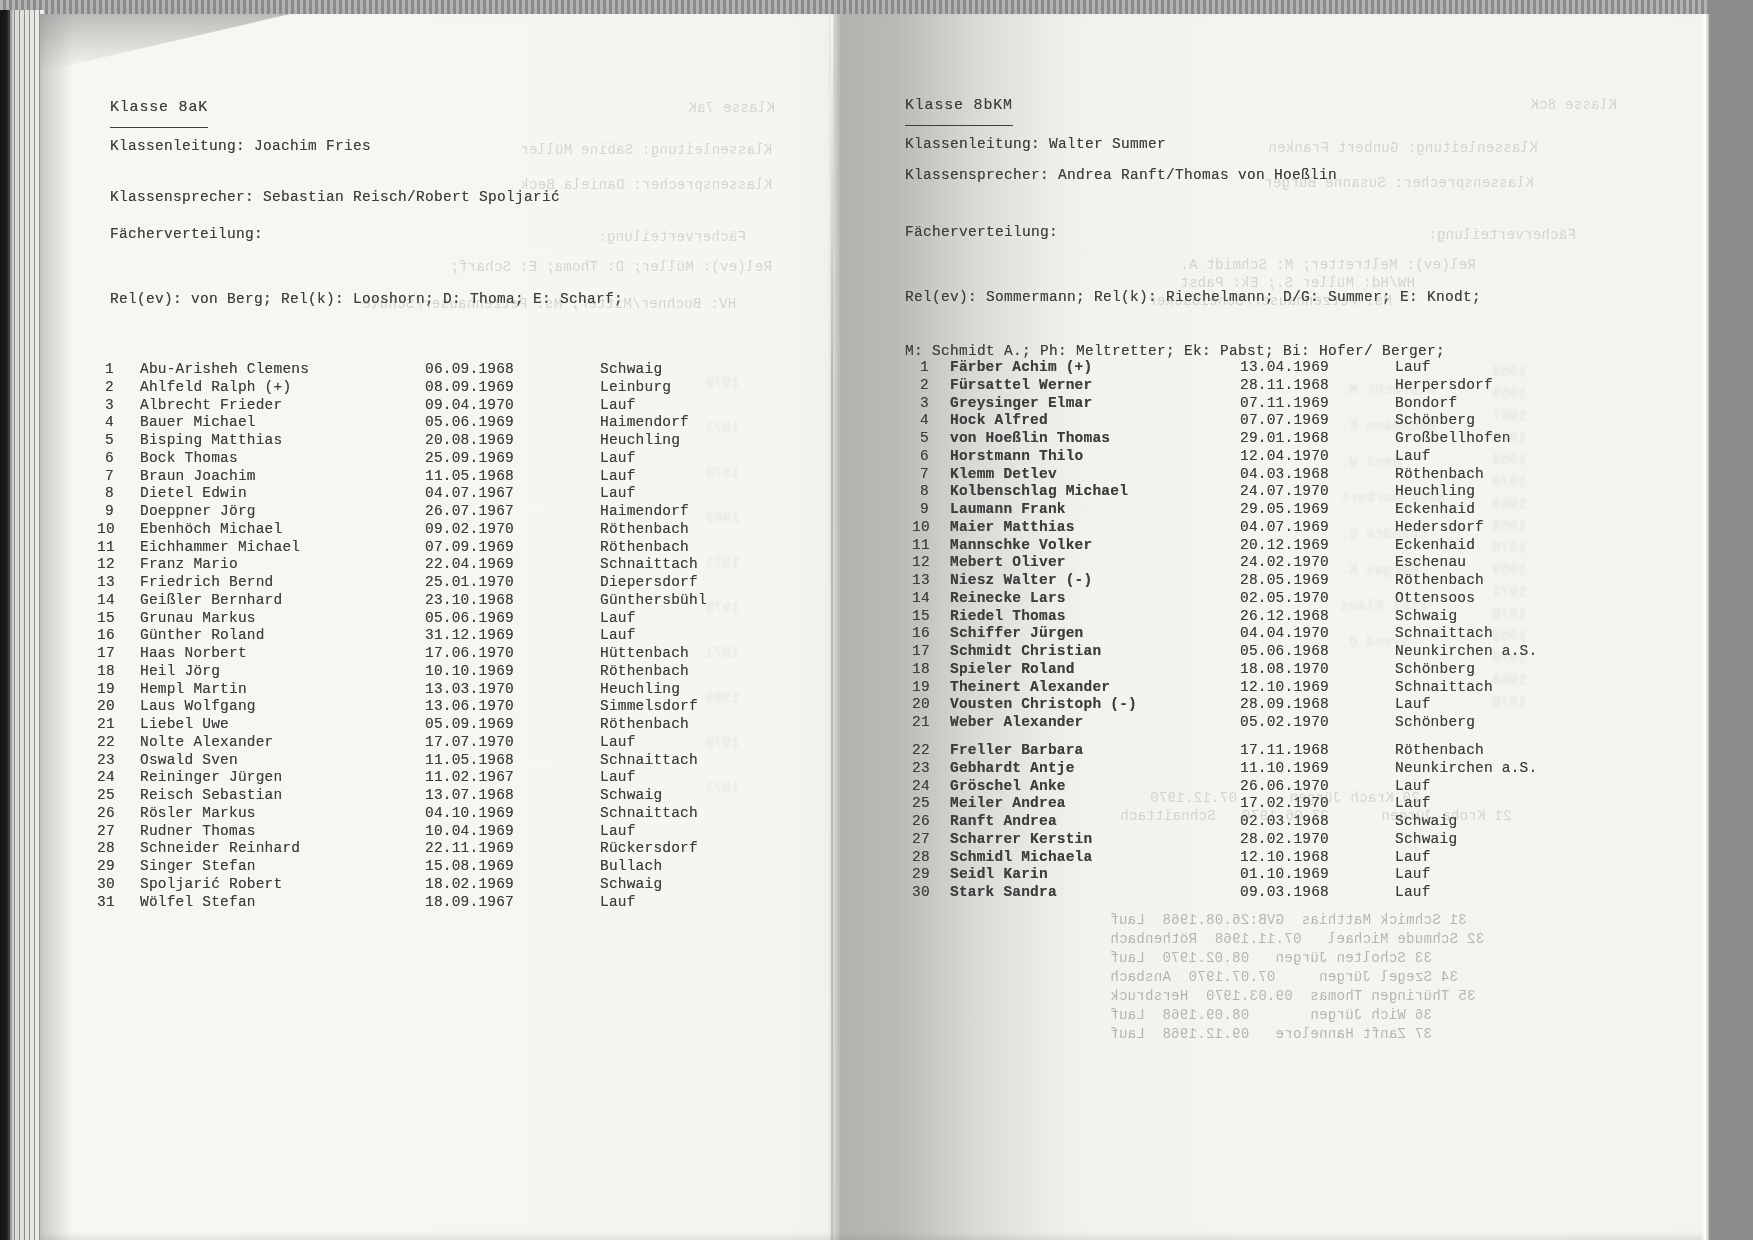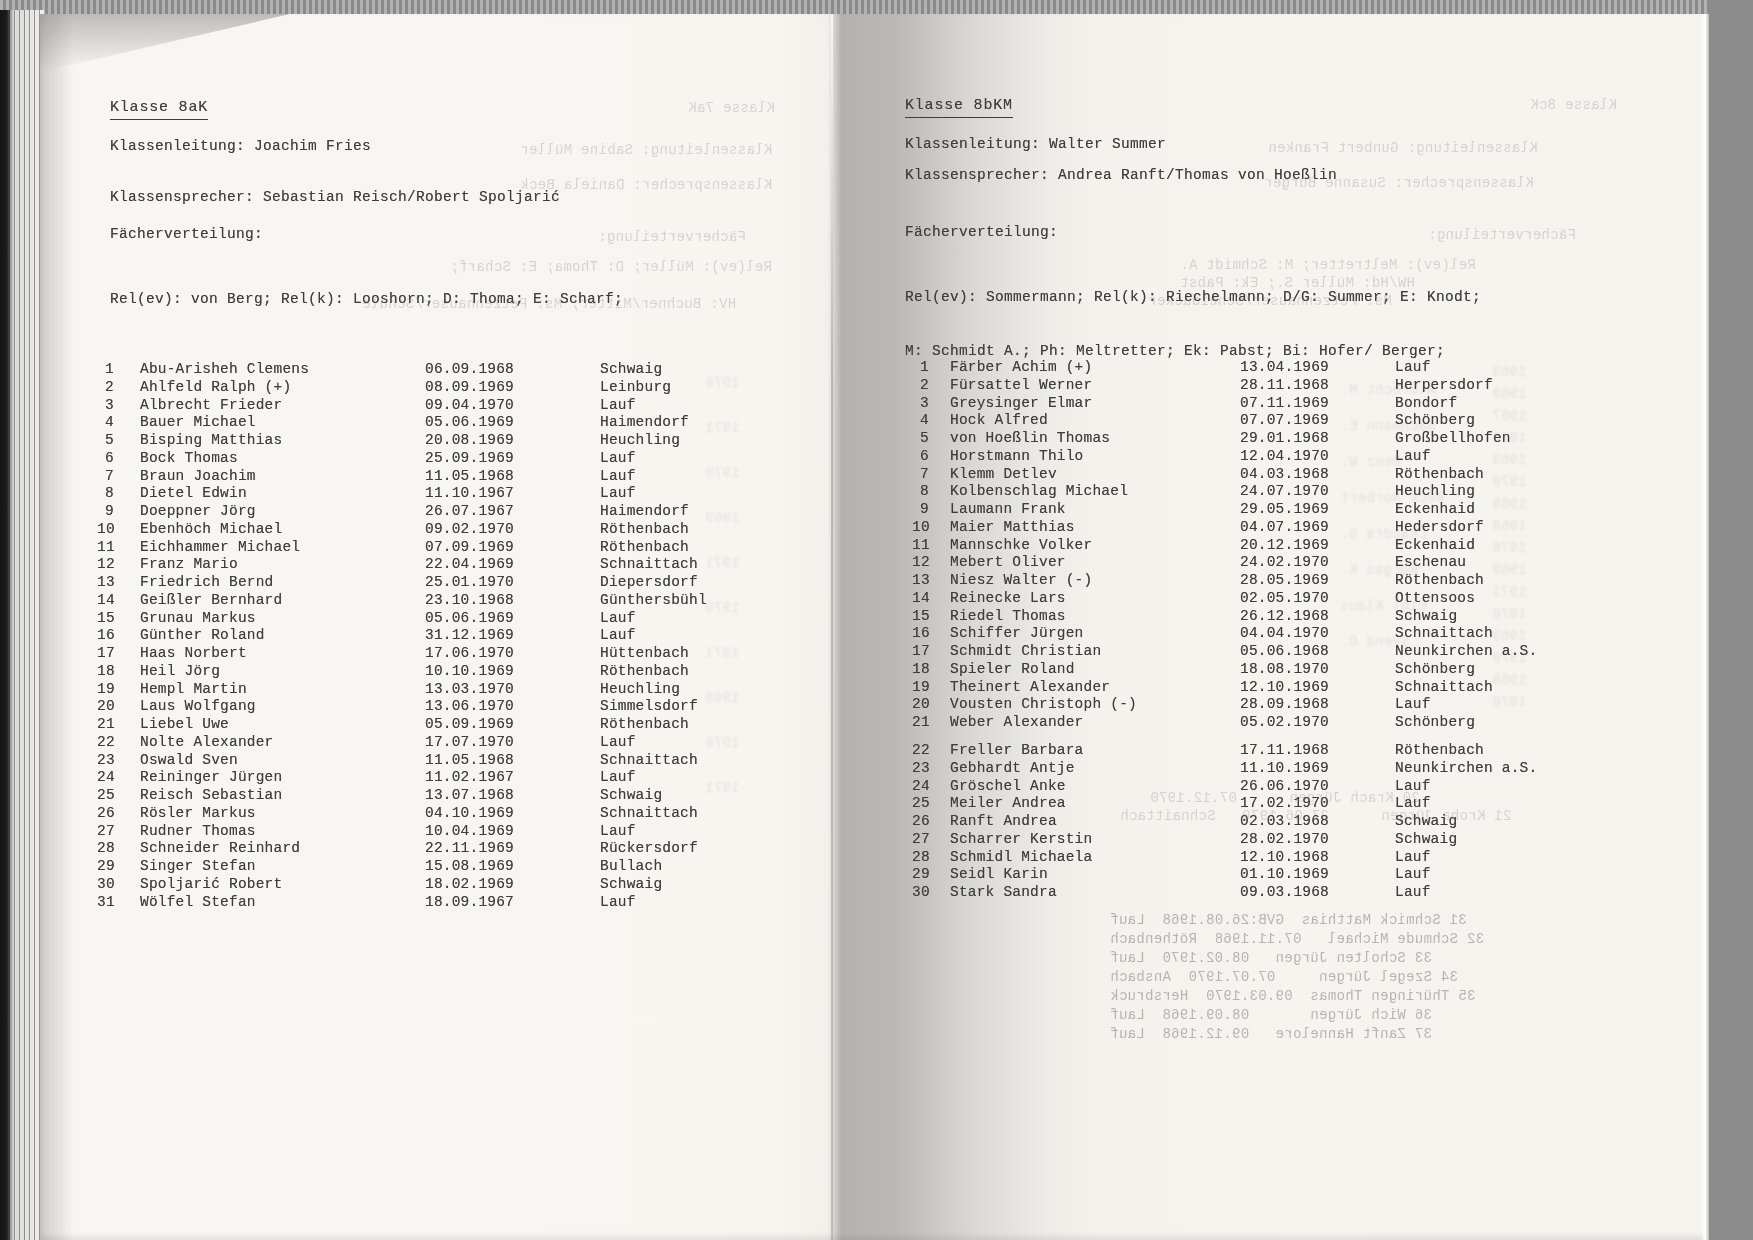--- a/index.html
+++ b/index.html
@@ -26,35 +26,35 @@
     background:linear-gradient(to bottom,rgba(120,120,120,.45),rgba(120,120,120,0));
     clip-path:polygon(0 0,100% 0,0 100%);}
   
   .gutter{position:absolute;left:828px;top:14px;bottom:0;width:265px;
     background:linear-gradient(90deg,rgba(70,70,70,0) 0%,rgba(70,70,70,.36) 5%,rgba(75,75,75,.33) 26%,rgba(100,100,100,.17) 55%,rgba(120,120,120,.05) 82%,rgba(120,120,120,0) 100%);}
   .page-split{position:absolute;left:831px;top:14px;bottom:0;width:2px;
     background:linear-gradient(180deg,rgba(255,255,255,.8),rgba(150,150,150,.55) 30%,rgba(150,150,150,.45));}
   
   .tw{position:absolute;color:#3d3d3d;font-size:14.5px;line-height:17.7px;
       letter-spacing:.3px;white-space:pre;text-shadow:0 0 .5px rgba(61,61,61,.55);}
-  .title{font-size:15px;letter-spacing:.8px;border-bottom:1.5px solid #3d3d3d;padding-bottom:2px;}
+  .title{font-size:15px;letter-spacing:.8px;border-bottom:1.5px solid #3d3d3d;padding-bottom:10px;}
   .t-l1{left:110px;top:99px}.t-l2{left:110px;top:138px}.t-l3{left:110px;top:189px}
   .t-l4{left:110px;top:226px}.t-l5{left:110px;top:256px}
   .t-r1{left:905px;top:97px}.t-r2{left:905px;top:136px}.t-r3{left:905px;top:167px}
   .t-r4{left:905px;top:224px}.t-r5{left:905px;top:254px}
   .slist{position:absolute;color:#3d3d3d;font-size:14.5px;text-shadow:0 0 .5px rgba(61,61,61,.55);letter-spacing:.2px;}
   .list-left{left:97px;top:361px;}
   .list-boys{left:912px;top:359px;}
   .list-girls{left:912px;top:742px;}
   .srow{display:grid;height:17.75px;align-items:start;white-space:pre;}
   .list-left .srow{grid-template-columns:17px 311px 175px auto;}
   .list-boys .srow,.list-girls .srow{grid-template-columns:17px 311px 155px auto;}
   .c-nr{text-align:right;}
   .list-left .c-name{padding-left:26px;}
-  .list-boys .c-name,.list-girls .c-name{padding-left:21px;}
+  .list-boys .c-name,.list-girls .c-name{padding-left:21px;font-weight:bold;}
   
   .ghost{position:absolute;transform:scaleX(-1);color:#5f5f5f;opacity:.22;
     filter:blur(.7px);font-size:14px;white-space:pre;letter-spacing:.3px;}
   .ghost.faint{opacity:.13;filter:blur(.9px);}
   .ghost.strong{opacity:.40;filter:blur(.5px);color:#555;}
 </style>
 </head>
 <body>
 
 <div class="scan">
@@ -75,21 +75,21 @@
     <div>Rel(ev): von Berg; Rel(k): Looshorn; D: Thoma; E: Scharf;</div>
   </div>
   <div class="slist list-left">
       <div class="srow"><span class="c-nr">1</span><span class="c-name">Abu-Arisheh Clemens</span><span class="c-born">06.09.1968</span><span class="c-place">Schwaig</span></div>
       <div class="srow"><span class="c-nr">2</span><span class="c-name">Ahlfeld Ralph (+)</span><span class="c-born">08.09.1969</span><span class="c-place">Leinburg</span></div>
       <div class="srow"><span class="c-nr">3</span><span class="c-name">Albrecht Frieder</span><span class="c-born">09.04.1970</span><span class="c-place">Lauf</span></div>
       <div class="srow"><span class="c-nr">4</span><span class="c-name">Bauer Michael</span><span class="c-born">05.06.1969</span><span class="c-place">Haimendorf</span></div>
       <div class="srow"><span class="c-nr">5</span><span class="c-name">Bisping Matthias</span><span class="c-born">20.08.1969</span><span class="c-place">Heuchling</span></div>
       <div class="srow"><span class="c-nr">6</span><span class="c-name">Bock Thomas</span><span class="c-born">25.09.1969</span><span class="c-place">Lauf</span></div>
       <div class="srow"><span class="c-nr">7</span><span class="c-name">Braun Joachim</span><span class="c-born">11.05.1968</span><span class="c-place">Lauf</span></div>
-      <div class="srow"><span class="c-nr">8</span><span class="c-name">Dietel Edwin</span><span class="c-born">11.10.1967</span><span class="c-place">Lauf</span></div>
+      <div class="srow"><span class="c-nr">8</span><span class="c-name">Dietel Edwin</span><span class="c-born">04.07.1967</span><span class="c-place">Lauf</span></div>
       <div class="srow"><span class="c-nr">9</span><span class="c-name">Doeppner Jörg</span><span class="c-born">26.07.1967</span><span class="c-place">Haimendorf</span></div>
       <div class="srow"><span class="c-nr">10</span><span class="c-name">Ebenhöch Michael</span><span class="c-born">09.02.1970</span><span class="c-place">Röthenbach</span></div>
       <div class="srow"><span class="c-nr">11</span><span class="c-name">Eichhammer Michael</span><span class="c-born">07.09.1969</span><span class="c-place">Röthenbach</span></div>
       <div class="srow"><span class="c-nr">12</span><span class="c-name">Franz Mario</span><span class="c-born">22.04.1969</span><span class="c-place">Schnaittach</span></div>
       <div class="srow"><span class="c-nr">13</span><span class="c-name">Friedrich Bernd</span><span class="c-born">25.01.1970</span><span class="c-place">Diepersdorf</span></div>
       <div class="srow"><span class="c-nr">14</span><span class="c-name">Geißler Bernhard</span><span class="c-born">23.10.1968</span><span class="c-place">Günthersbühl</span></div>
       <div class="srow"><span class="c-nr">15</span><span class="c-name">Grunau Markus</span><span class="c-born">05.06.1969</span><span class="c-place">Lauf</span></div>
       <div class="srow"><span class="c-nr">16</span><span class="c-name">Günther Roland</span><span class="c-born">31.12.1969</span><span class="c-place">Lauf</span></div>
       <div class="srow"><span class="c-nr">17</span><span class="c-name">Haas Norbert</span><span class="c-born">17.06.1970</span><span class="c-place">Hüttenbach</span></div>
       <div class="srow"><span class="c-nr">18</span><span class="c-name">Heil Jörg</span><span class="c-born">10.10.1969</span><span class="c-place">Röthenbach</span></div>

